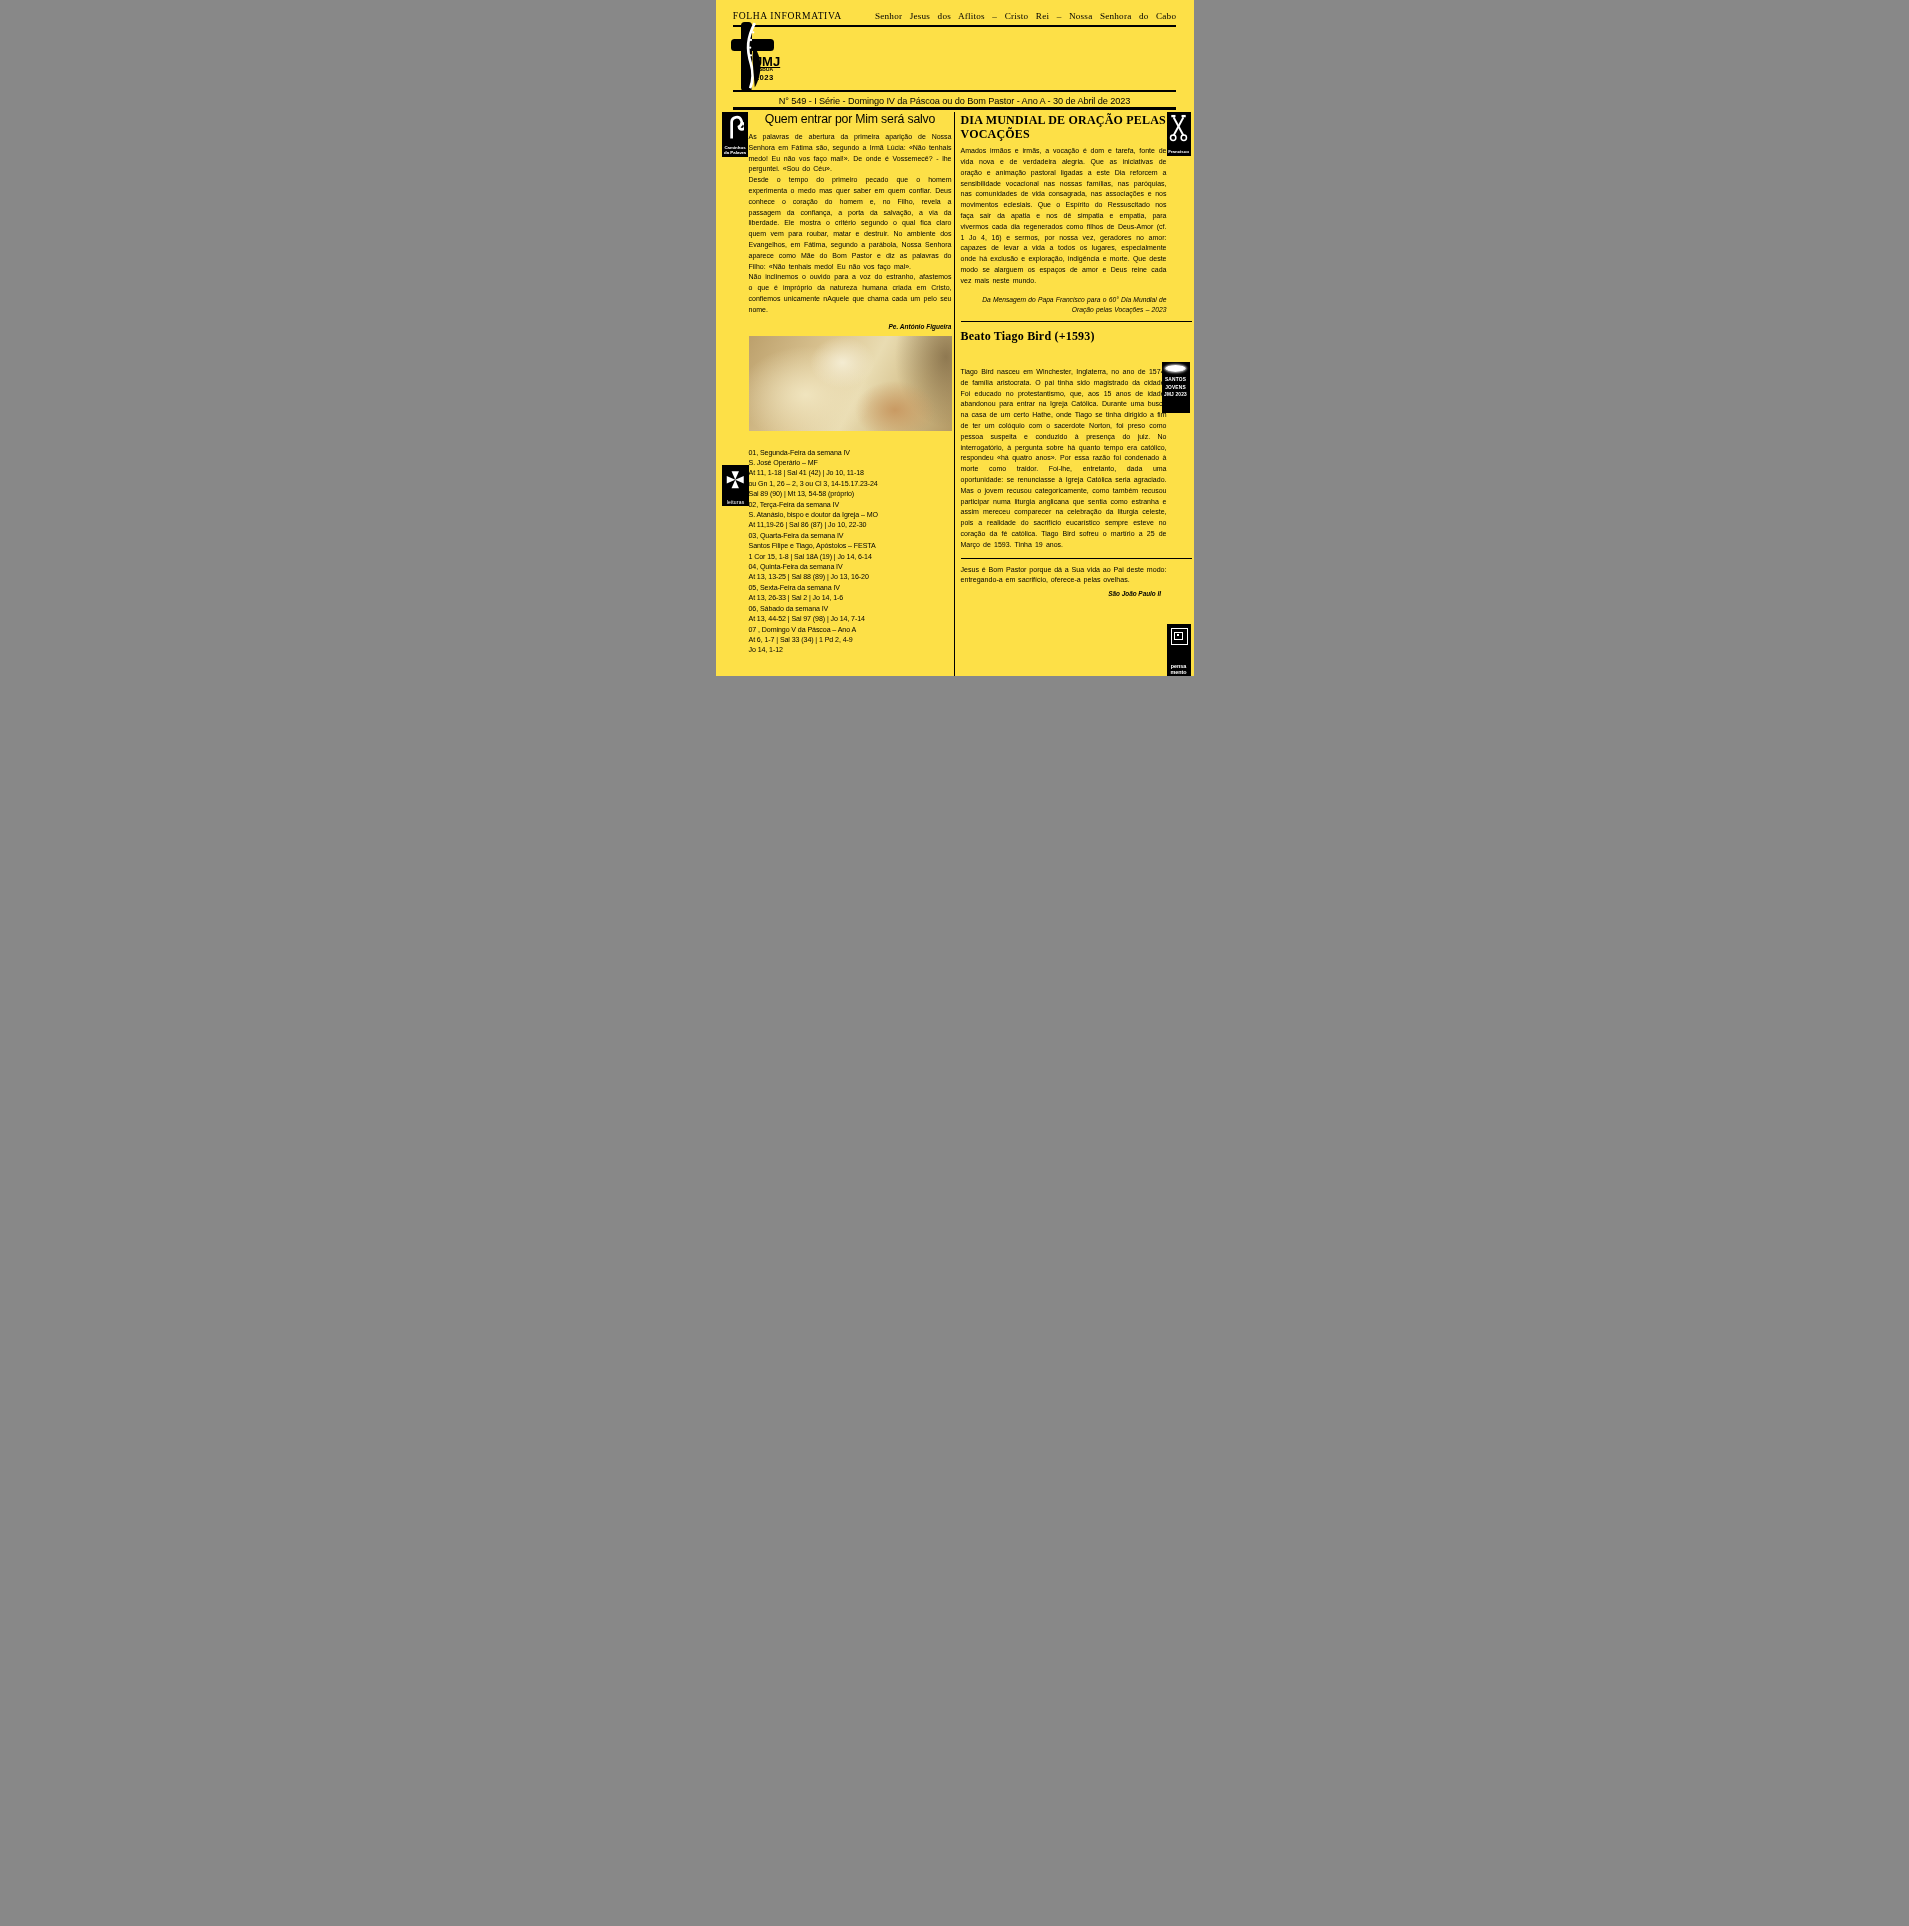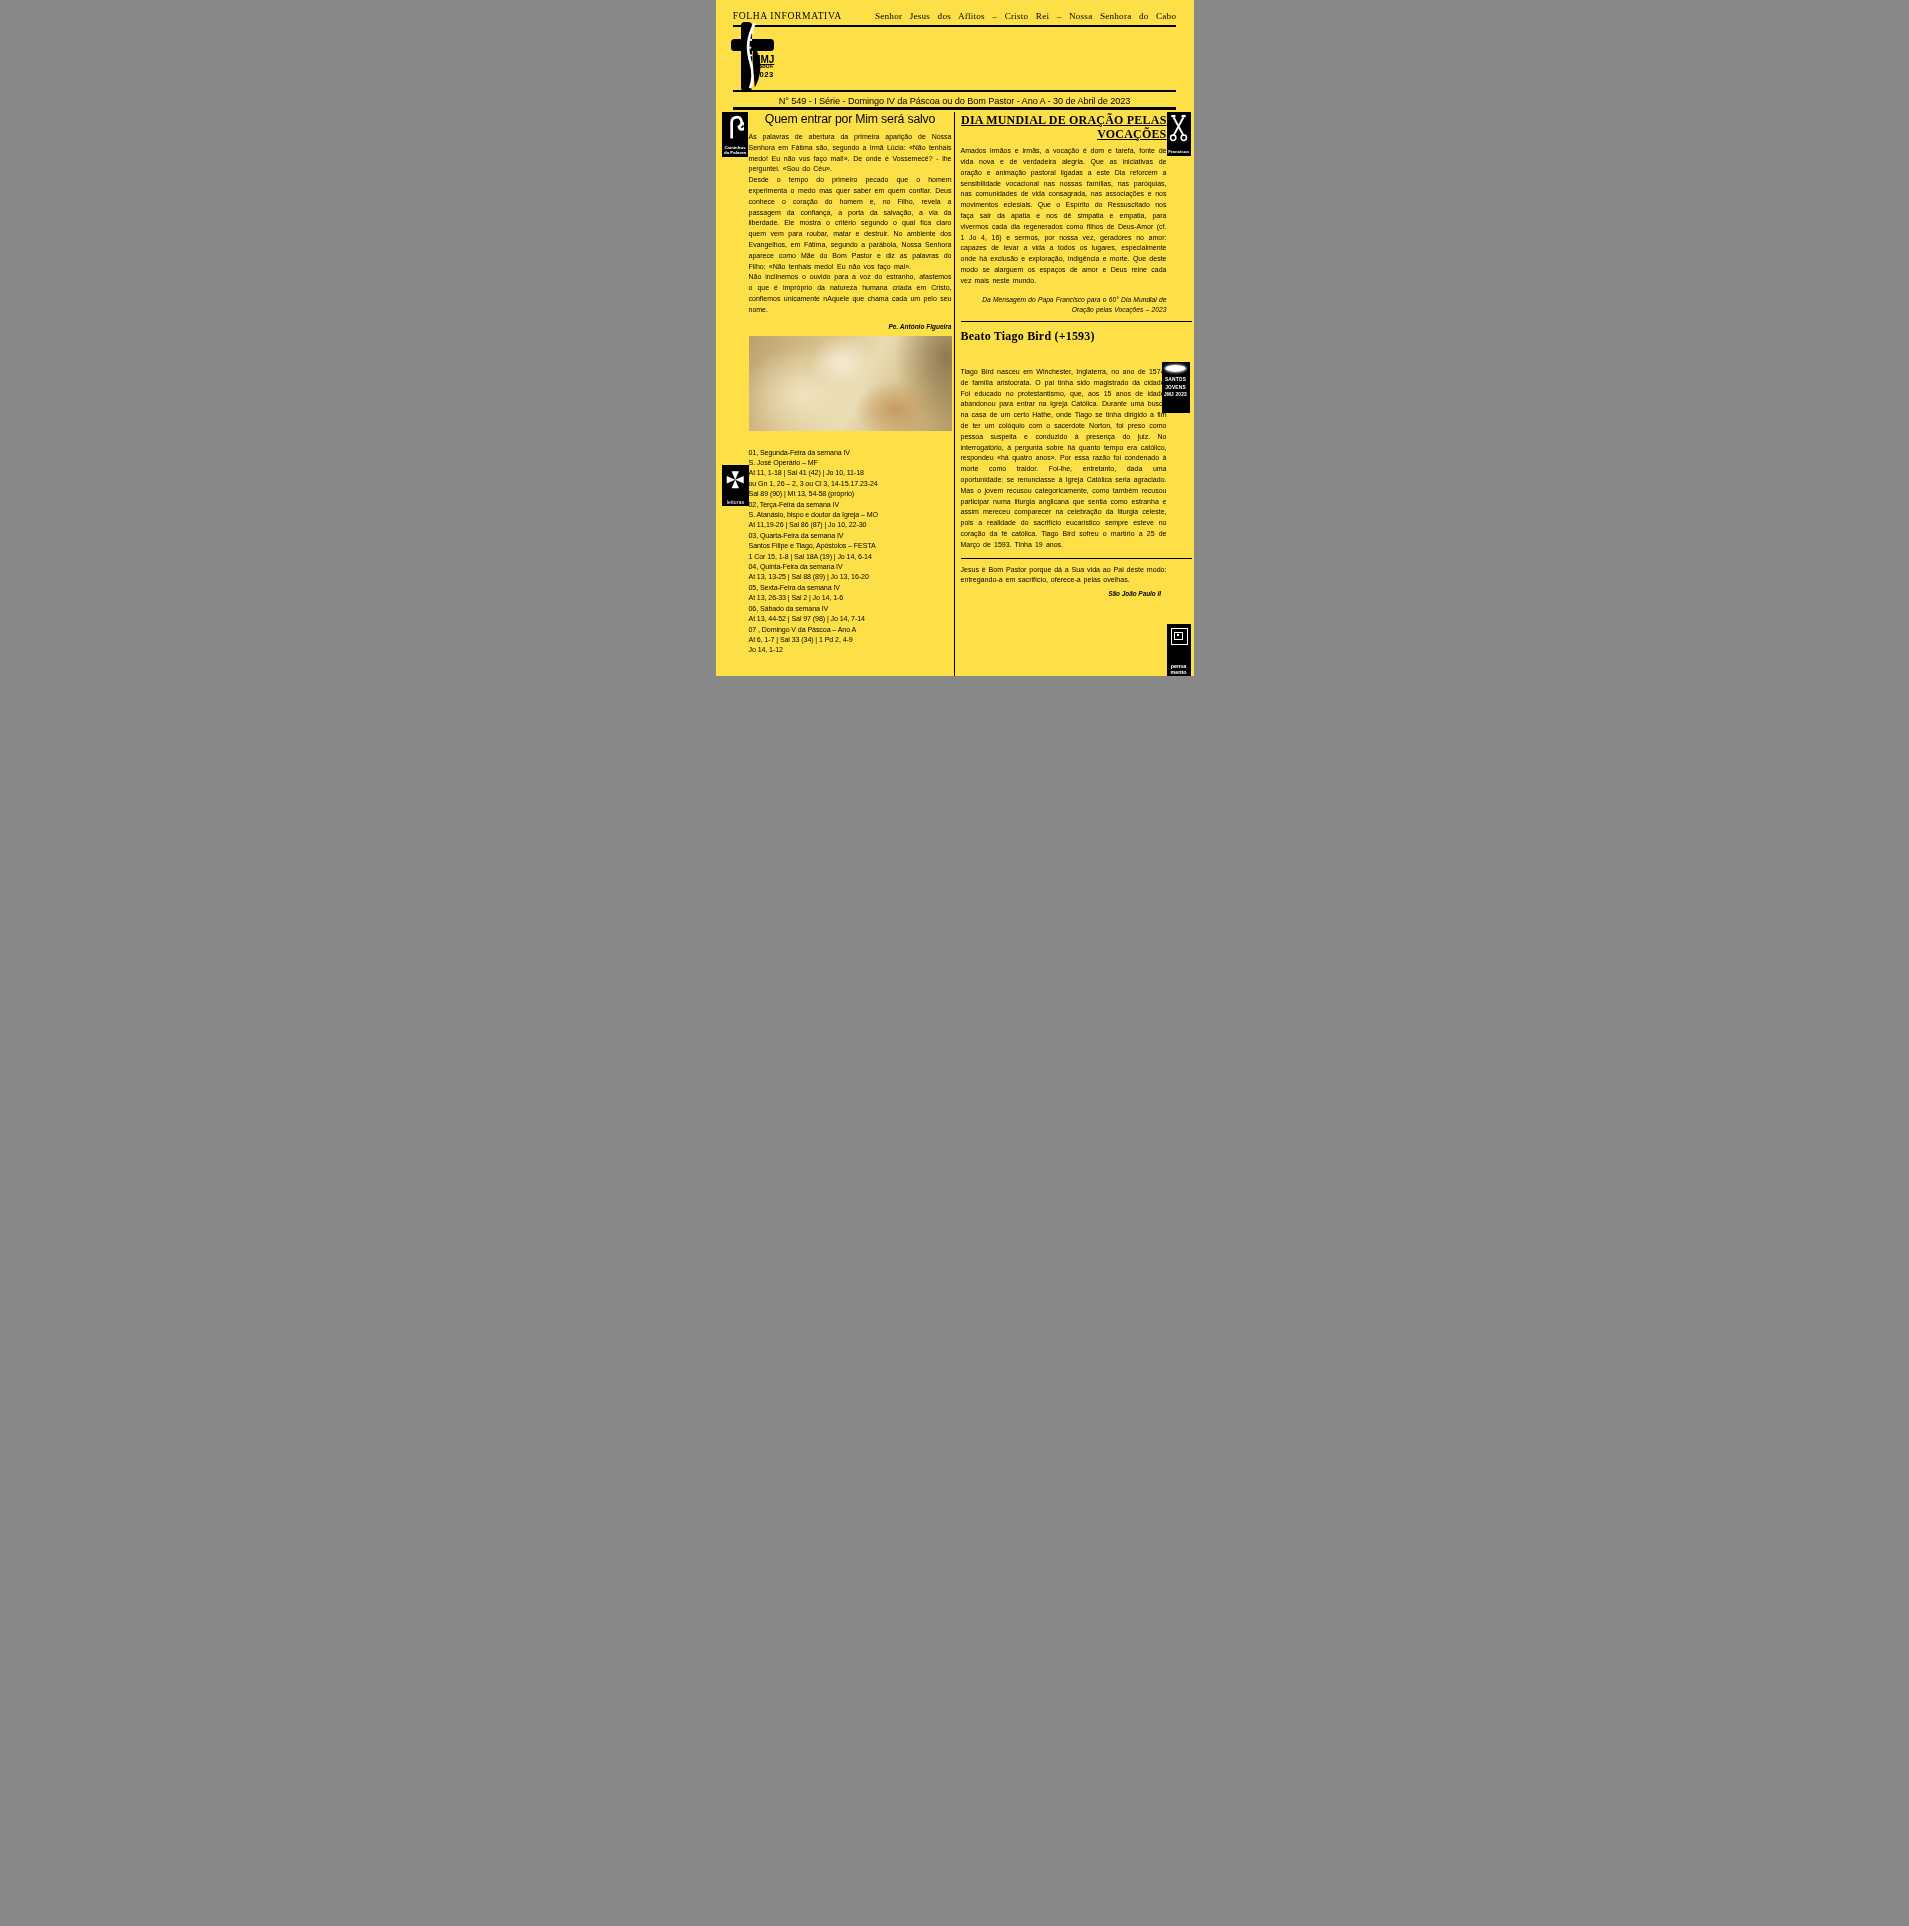--- a/index.html
+++ b/index.html
@@ -18,21 +18,21 @@
         display:flex;align-items:center;justify-content:center;}
   .mast-title{font-family:"Liberation Serif",serif;font-weight:700;font-size:42px;
         letter-spacing:0.4px;white-space:nowrap;line-height:1;}
   .p-block{background:#000;color:#fff;display:inline-block;padding:0.8px 3.5px 7.7px 3.5px;margin:0 0.4px;line-height:.85;}
   
   .logo{position:absolute;left:15.4px;top:21.6px;width:46px;height:69px;}
   .logo-v{position:absolute;left:10px;top:0;width:11.6px;height:100%;background:#000;border-radius:3.5px;}
   .logo-h{position:absolute;left:0;top:17px;width:43px;height:12.3px;background:#000;border-radius:3.5px;}
   .logo-swirl{position:absolute;left:0;top:0;}
   .logo-text{position:absolute;left:24px;top:33px;font-weight:700;line-height:1;letter-spacing:0;}
-  .logo-text .t1{font-size:10px;text-decoration:underline;}
+  .logo-text .t1{font-size:13px;text-decoration:underline;}
   .logo-text .t2{font-size:4.8px;margin-top:0.8px;}
   .logo-text .t3{font-size:7.7px;margin-top:0.8px;letter-spacing:0.4px;}
   .mast-rule{position:absolute;left:17.3px;right:17.3px;top:90px;height:2.3px;background:#000;}
   
   .issue{position:absolute;left:17.3px;right:17.3px;top:96px;text-align:center;font-size:9.2px;letter-spacing:-0.1px;}
   .issue-rule-a{position:absolute;left:17.3px;right:17.3px;top:107px;height:1.5px;background:#000;}
   .issue-rule-b{position:absolute;left:17.3px;right:17.3px;top:109px;height:0.4px;background:#000;}
   
   .col-divider{position:absolute;left:238px;top:112px;bottom:0;width:0.8px;background:#000;}
   .col-left{position:absolute;left:33px;top:112px;width:203px;}
@@ -46,21 +46,21 @@
       radial-gradient(ellipse 46px 37px at 46% 28%, #f4ecd2 0%, rgba(244,236,210,0) 70%),
       radial-gradient(ellipse 89px 65px at 28% 62%, #f0e4be 0%, rgba(240,228,190,0) 75%),
       radial-gradient(ellipse 58px 42px at 72% 78%, #c99a63 0%, rgba(201,154,99,0) 70%),
       radial-gradient(ellipse 73px 100px at 97% 22%, rgba(110,88,56,.65) 0%, rgba(110,88,56,0) 70%),
       linear-gradient(118deg,#bca06c 0%,#dcc694 35%,#e9dcb2 55%,#d2bc86 78%,#b49a66 100%);
   }
   .leituras{margin-top:17px;}
   .l-line{font-size:7.1px;line-height:10.4px;letter-spacing:-0.1px;white-space:nowrap;}
   .l-line.bold{font-weight:400;}
   
-  .voc-title{font-family:"Liberation Serif",serif;font-size:12px;line-height:14px;text-align:right;margin:0.8px 0 5.4px 0;letter-spacing:0.2px;text-decoration:underline;}
+  .voc-title{font-family:"Liberation Serif",serif;font-size:12px;line-height:14px;text-align:left;margin:0.8px 0 5.4px 0;letter-spacing:0.2px;}
   .attribution{font-style:italic;font-size:6.7px;line-height:9.6px;text-align:right;margin-top:8.5px;word-spacing:0.4px;}
   .right-rule{width:231px;height:0.8px;background:#000;margin-top:7px;}
   .beato-title{font-family:"Liberation Serif",serif;font-size:12px;margin:7px 0 23px 0;letter-spacing:0.2px;}
   .quote{font-size:7.1px;line-height:10.8px;text-align:justify;word-spacing:0.8px;margin-top:6.2px;}
   .quote-sig{font-style:italic;font-weight:700;font-size:6.4px;text-align:right;margin-top:3.9px;padding-right:5.4px;}
   
   .badge{position:absolute;background:#000;color:#fff;display:flex;flex-direction:column;
          align-items:center;overflow:hidden;text-align:center;}
   .badge-caminhos{left:6.5px;top:112px;width:26px;height:43px;justify-content:flex-end;padding-bottom:1.5px;}
   .badge-caminhos svg{position:absolute;top:1.5px;left:4.6px;}

